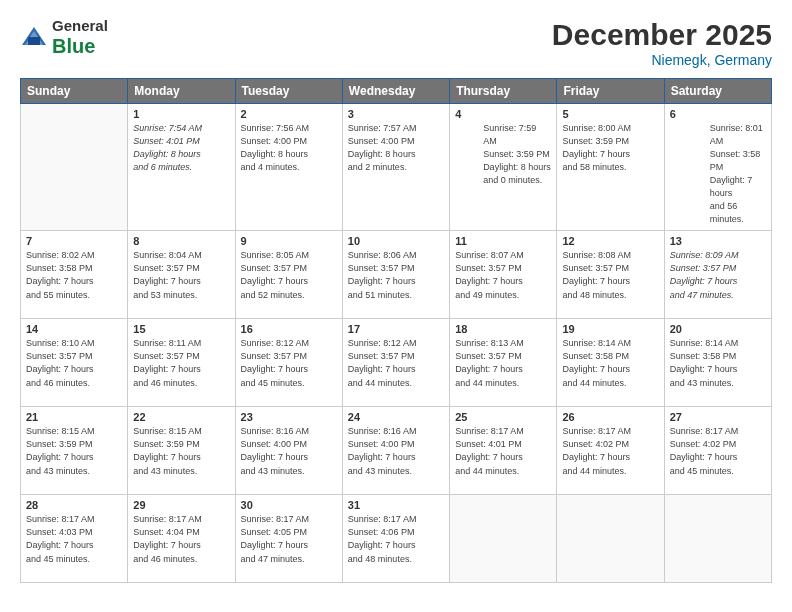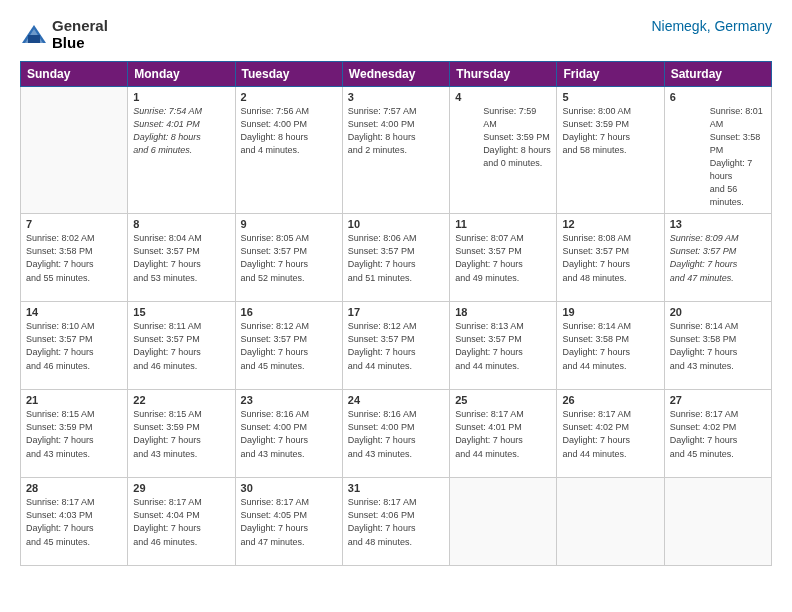--- a/index.html
+++ b/index.html
@@ -31,23 +31,23 @@
       display: flex;
       flex-direction: column;
       line-height: 1.1;
     }
     .logo-general {
       font-size: 15px;
       font-weight: bold;
       color: #333;
     }
     .logo-blue {
-      font-size: 15px;
-      font-weight: bold;
-      color: #000000;
+      font-size: 20px;
+      font-weight: bold;
+      color: #15803d;
     }
     .logo-icon {
       width: 28px;
       height: 28px;
       margin-right: 4px;
     }
     .title-block {
       text-align: right;
     }
     .month-title {
@@ -58,21 +58,21 @@
     .location {
       font-size: 14px;
       color: #0369a1;
     }
     .calendar {
       width: 100%;
       border-collapse: collapse;
       flex: 1;
     }
     .calendar th {
-      background-color: #701a75;
+      background-color: #737373;
       color: #fff;
       font-size: 12px;
       font-weight: bold;
       padding: 5px 6px;
       text-align: left;
       border: 1px solid #2060a0;
     }
     .calendar td {
       border: 1px solid #ccc;
       vertical-align: top;
@@ -108,20 +108,21 @@
         <polygon points="14,4 26,22 2,22" fill="#2e6db4"></polygon>
         <polygon points="14,8 23,22 5,22" fill="#fff" opacity="0.3"></polygon>
         <polygon points="8,14 20,14 20,22 8,22" fill="#1a4a8a"></polygon>
       </svg>
       <div class="logo-text">
         <span class="logo-general">General</span>
         <span class="logo-blue">Blue</span>
       </div>
     </div>
     <div class="title-block">
+      <div class="month-title">December 2025</div>
       <div class="location">Niemegk, Germany</div>
     </div>
   </div>
 
   <table class="calendar">
     <thead>
       <tr>
         <th>Sunday</th>
         <th>Monday</th>
         <th>Tuesday</th>

